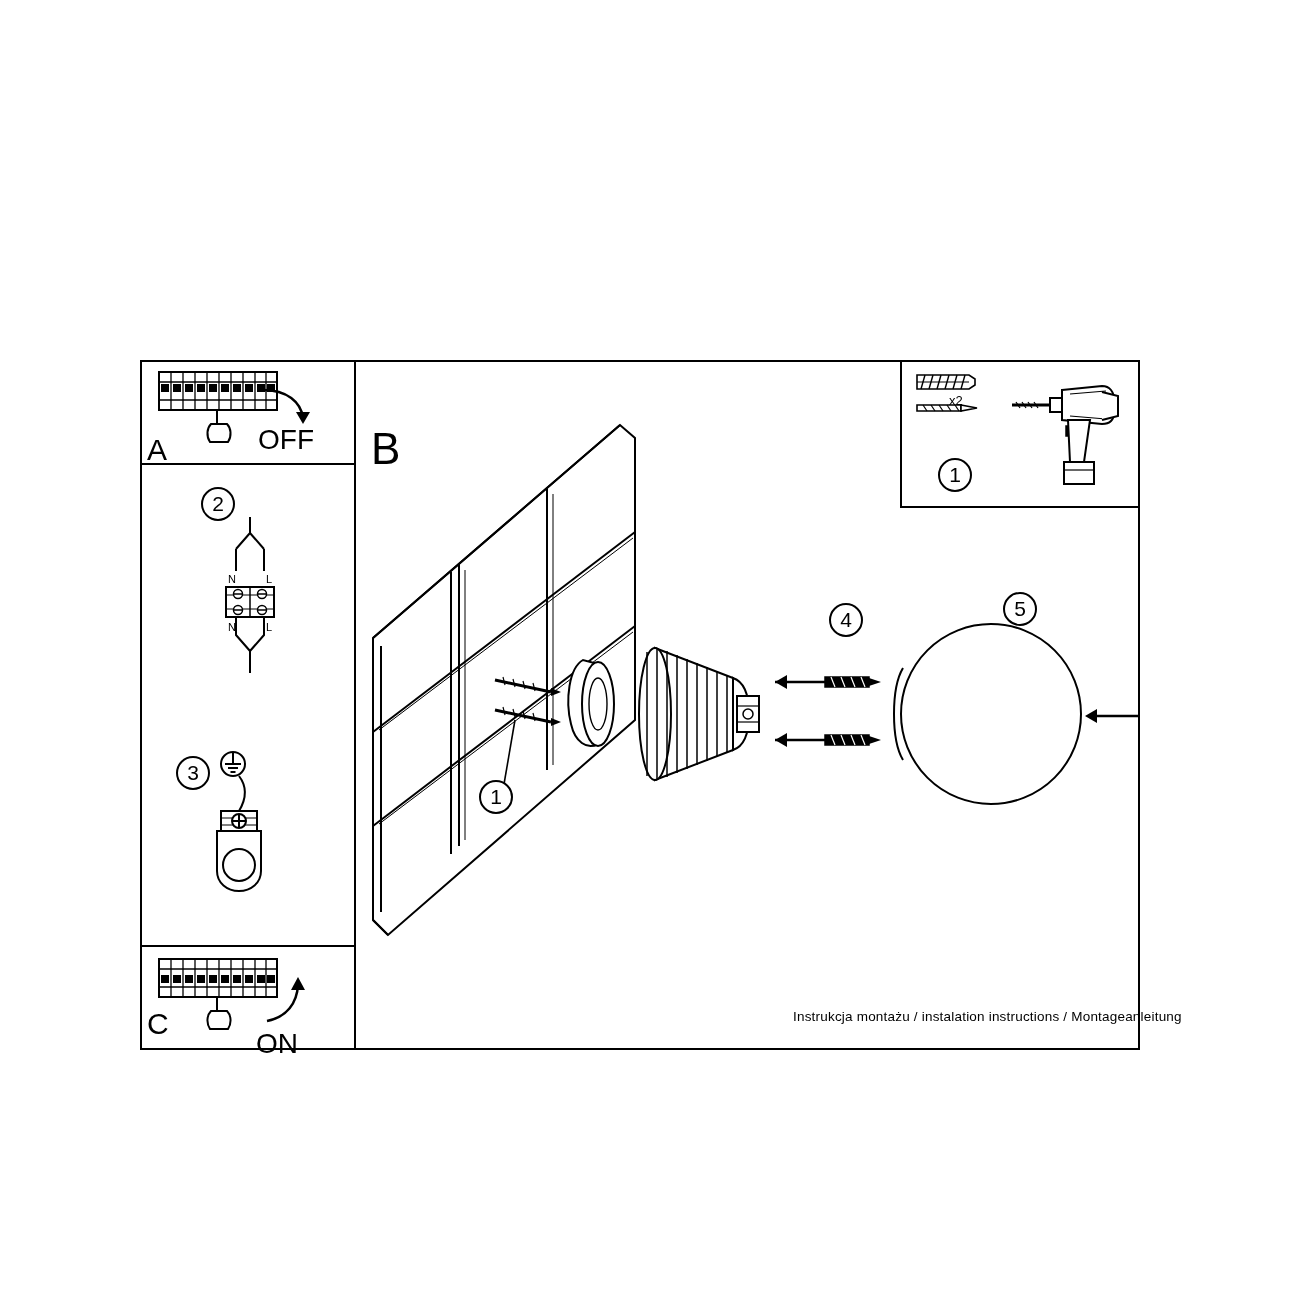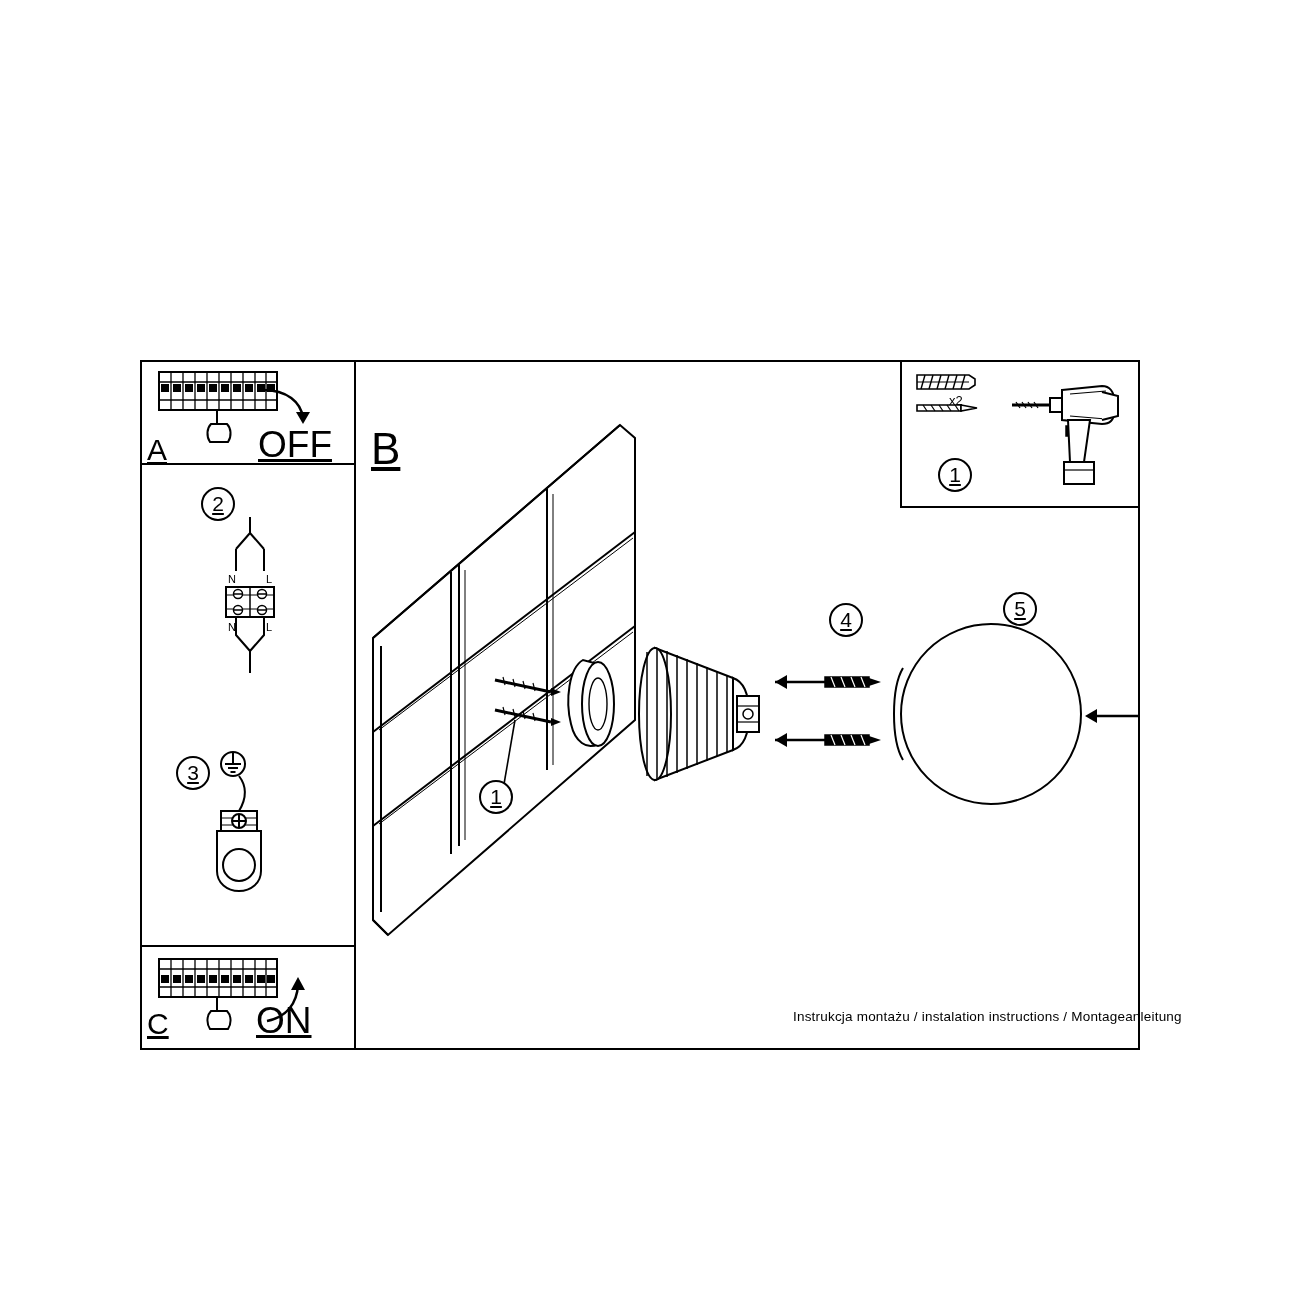--- a/index.html
+++ b/index.html
@@ -12,21 +12,21 @@
     height: 1300px;
     font-family: "Liberation Sans", sans-serif;
     color: #000000;
     overflow: hidden;
   }
   #sheet {
     position: relative;
     width: 1300px;
     height: 1300px;
   }
-  .abs { position: absolute; text-decoration: underline; }
+  .abs { position: absolute; }
 
   
   .frame {
     position: absolute;
     left: 140px;
     top: 360px;
     width: 1000px;
     height: 690px;
     border: 2px solid #000;
     box-sizing: border-box;
@@ -77,21 +77,21 @@
   .letter {
     font-size: 30px;
     font-weight: 400;
     font-family: "Liberation Sans", sans-serif;
     line-height: 1;
   }
   .letter-big {
     font-size: 44px;
   }
   .word {
-    font-size: 37px;
+    font-size: 28px;
     font-family: "Liberation Sans", sans-serif;
   }
   .circle-num {
     width: 34px;
     height: 34px;
     border: 2px solid #000;
     border-radius: 50%;
     display: flex;
     align-items: center;
     justify-content: center;
@@ -227,21 +227,21 @@
       <circle cx="34" cy="76" r="7" fill="#fff" stroke="#000" stroke-width="2"></circle>
       <line x1="27" y1="76" x2="41" y2="76" stroke="#000" stroke-width="2"></line>
       <line x1="34" y1="69" x2="34" y2="83" stroke="#000" stroke-width="2"></line>
 
       <path d="M12 86 L56 86 L56 126 C56 138 46 146 34 146 C22 146 12 138 12 126 Z" fill="#fff" stroke="#000" stroke-width="2"></path>
       <circle cx="34" cy="120" r="16" fill="#fff" stroke="#000" stroke-width="2"></circle>
     </svg>
   </div>
 
   <div class="abs letter" style="left:147px; top:1009px;">C</div>
-  <div class="abs word" style="left:256px; top:1000px;">ON</div>
+  <div class="abs word" style="left:256px; top:1028px;">ON</div>
 
   <div class="abs" style="left:155px; top:955px;">
     <svg width="180" height="90" viewBox="0 0 180 90">
       <rect x="4" y="4" width="118" height="38" fill="none" stroke="#000" stroke-width="2"></rect>
       <g stroke="#000" stroke-width="1.3" fill="none">
         <line x1="4" y1="14" x2="122" y2="14"></line>
         <line x1="4" y1="32" x2="122" y2="32"></line>
         <line x1="16" y1="4" x2="16" y2="42"></line>
         <line x1="28" y1="4" x2="28" y2="42"></line>
         <line x1="40" y1="4" x2="40" y2="42"></line>

